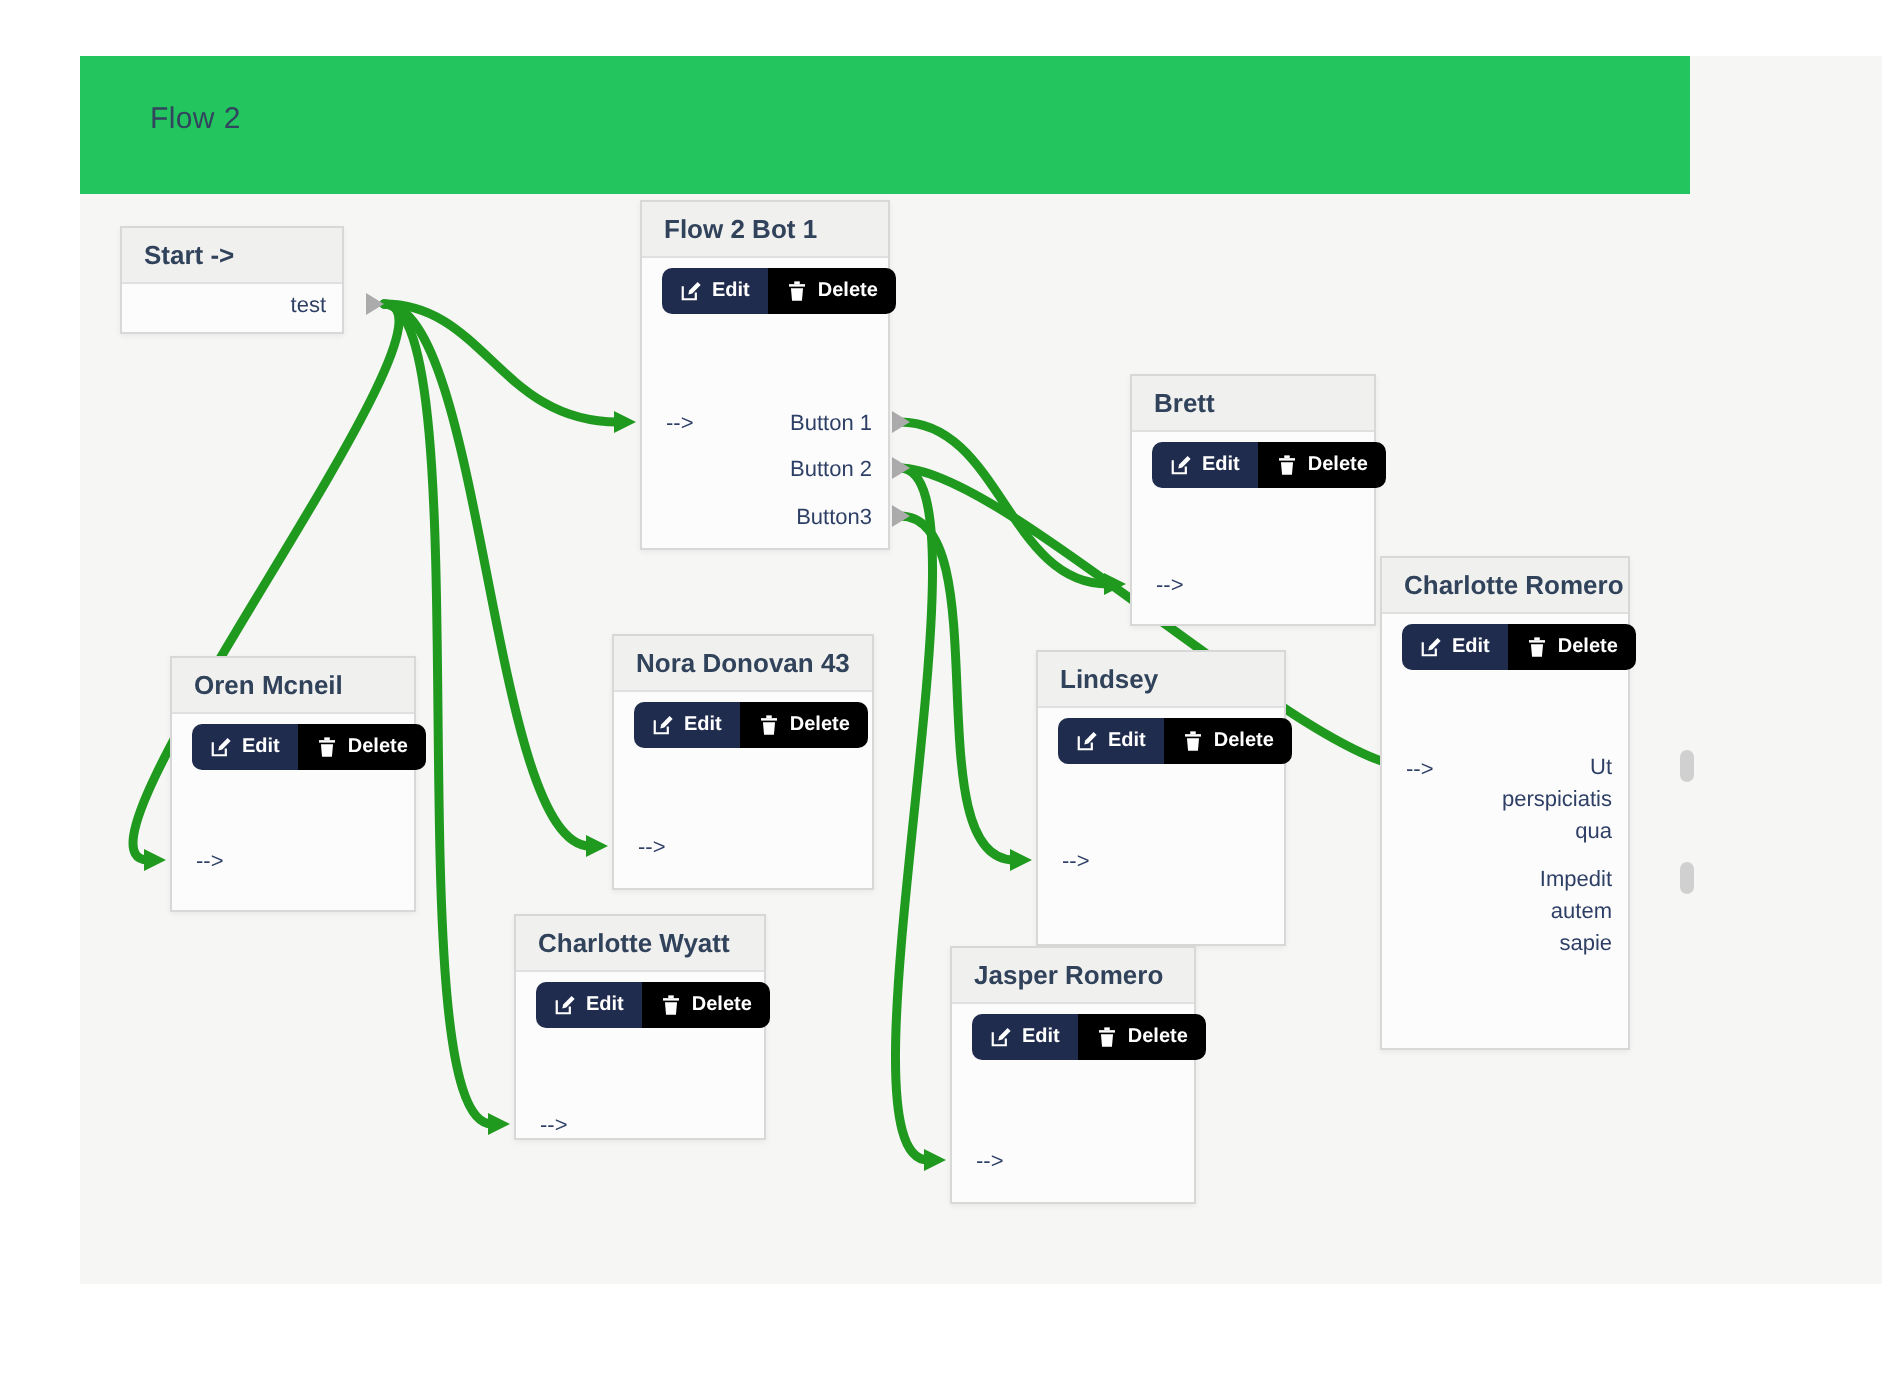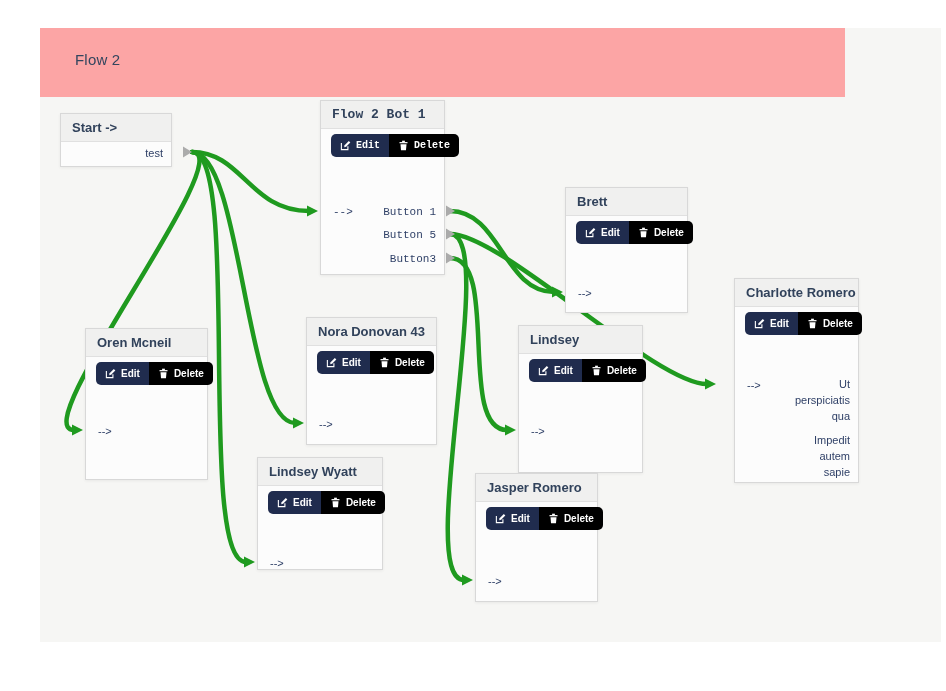--- a/index.html
+++ b/index.html
@@ -1,19 +1,19 @@
 <!DOCTYPE html>
 <html><head>
 <meta charset="utf-8">
 <style>
   html,body{margin:0;padding:0}
   body{width:946px;height:691px;background:#ffffff;position:relative;overflow:hidden;
        font-family:"Liberation Sans",sans-serif;}
   .canvas{position:absolute;left:40px;top:28px;width:901px;height:614px;background:#f6f6f4;z-index:0}
-  .topcard{position:absolute;left:40px;top:28px;width:805px;height:69px;background:#fca5a5;z-index:1}
+  .topcard{position:absolute;left:40px;top:28px;width:805px;height:69px;background:#22c55e;z-index:1}
   .flow-title{position:absolute;left:35px;top:23px;font-size:15px;color:#33455e;letter-spacing:.2px}
   svg.edges{position:absolute;left:0;top:0;z-index:2}
   .node{position:absolute;z-index:3;background:#fcfcfc;border:1px solid #d8d8d8;
         box-shadow:0 1px 3px rgba(0,0,0,.06);box-sizing:border-box}
   .node .hd{height:27px;line-height:27px;padding:0 11px;background:#f0f0ef;border-bottom:1px solid #e0e0e0;
         color:#31425b;font-weight:700;font-size:13px;white-space:nowrap;overflow:hidden}
   .btns{position:absolute;left:10px;top:33px;display:flex}
   .btn{display:flex;align-items:center;gap:5px;border:none;color:#fff;font-weight:700;font-size:10px;
        height:23px;padding:0 9px;font-family:inherit;cursor:pointer}
   .btn.edit{background:#202c4e;border-radius:5px 0 0 5px}
@@ -53,42 +53,42 @@
     <polygon points="446,228.5 446,239.5 455,234" fill="#ababab"></polygon>
     <polygon points="446,252.5 446,263.5 455,258" fill="#ababab"></polygon>
     <rect x="840" y="375" width="7" height="16" rx="3.5" fill="#d0d0d0"></rect>
     <rect x="840" y="431" width="7" height="16" rx="3.5" fill="#d0d0d0"></rect>
   </svg>
 
 <div class="node" style="left: 60px; top: 113px; width: 112px; height: 54px;">
     <div class="hd">Start -&gt;</div>
     <div class="port out single" style="top: 28px; margin-left: 28px;">test</div>
   </div>
-<div class="node" style="left: 320px; top: 100px; width: 125px; height: 175px; font-family: Liberation Mono, monospace;">
+<div class="node" style="left: 320px; top: 100px; width: 125px; height: 175px;">
     <div class="hd">Flow 2 Bot 1</div>
     <div class="btns">
       <button class="btn edit">
         <svg width="11" height="11" viewBox="0 0 16 16">
           <path d="M2 4.5 V14 H11.5 V9" fill="none" stroke="#fff" stroke-width="1.6"></path>
           <path d="M6 10.5 L6.7 7.6 L12.8 1.5 L15 3.7 L8.9 9.8 Z" fill="#fff"></path>
         </svg>
         <span>Edit</span>
       </button>
       <button class="btn del">
         <svg width="11" height="11" viewBox="0 0 16 16">
           <rect x="6" y="1" width="4" height="2" fill="#fff"></rect>
           <rect x="2.2" y="3" width="11.6" height="1.8" fill="#fff"></rect>
           <path d="M3.6 6 H12.4 L11.6 15 H4.4 Z" fill="#fff"></path>
         </svg>
         <span>Delete</span>
       </button>
     </div>
     <div class="port in" style="top: 100px;">--&gt;</div>
     <div class="port out single" style="top: 100px;">Button 1</div>
-    <div class="port out single" style="top: 123px;">Button 5</div>
+    <div class="port out single" style="top: 123px;">Button 2</div>
     <div class="port out single" style="top: 147px;">Button3</div>
   </div>
 <div class="node" style="left: 565px; top: 187px; width: 123px; height: 126px;">
     <div class="hd">Brett</div>
     <div class="btns">
       <button class="btn edit">
         <svg width="11" height="11" viewBox="0 0 16 16">
           <path d="M2 4.5 V14 H11.5 V9" fill="none" stroke="#fff" stroke-width="1.6"></path>
           <path d="M6 10.5 L6.7 7.6 L12.8 1.5 L15 3.7 L8.9 9.8 Z" fill="#fff"></path>
         </svg>
@@ -98,21 +98,21 @@
         <svg width="11" height="11" viewBox="0 0 16 16">
           <rect x="6" y="1" width="4" height="2" fill="#fff"></rect>
           <rect x="2.2" y="3" width="11.6" height="1.8" fill="#fff"></rect>
           <path d="M3.6 6 H12.4 L11.6 15 H4.4 Z" fill="#fff"></path>
         </svg>
         <span>Delete</span>
       </button>
     </div>
     <div class="port in" style="top: 94px;">--&gt;</div>
   </div>
-<div class="node" style="left: 734px; top: 278px; width: 125px; height: 205px;">
+<div class="node" style="left: 690px; top: 278px; width: 125px; height: 247px;">
     <div class="hd">Charlotte Romero</div>
     <div class="btns">
       <button class="btn edit">
         <svg width="11" height="11" viewBox="0 0 16 16">
           <path d="M2 4.5 V14 H11.5 V9" fill="none" stroke="#fff" stroke-width="1.6"></path>
           <path d="M6 10.5 L6.7 7.6 L12.8 1.5 L15 3.7 L8.9 9.8 Z" fill="#fff"></path>
         </svg>
         <span>Edit</span>
       </button>
       <button class="btn del">
@@ -125,21 +125,21 @@
       </button>
     </div>
     <div class="port in" style="top: 95px;">--&gt;</div>
     <div class="port out multi" style="top: 97px;">Ut
 perspiciatis
 qua</div>
     <div class="port out multi" style="top: 153px;">Impedit
 autem
 sapie</div>
   </div>
-<div class="node" style="left: 85px; top: 328px; width: 123px; height: 152px;">
+<div class="node" style="left: 85px; top: 328px; width: 123px; height: 128px;">
     <div class="hd">Oren Mcneil</div>
     <div class="btns">
       <button class="btn edit">
         <svg width="11" height="11" viewBox="0 0 16 16">
           <path d="M2 4.5 V14 H11.5 V9" fill="none" stroke="#fff" stroke-width="1.6"></path>
           <path d="M6 10.5 L6.7 7.6 L12.8 1.5 L15 3.7 L8.9 9.8 Z" fill="#fff"></path>
         </svg>
         <span>Edit</span>
       </button>
       <button class="btn del">
@@ -189,21 +189,21 @@
           <rect x="6" y="1" width="4" height="2" fill="#fff"></rect>
           <rect x="2.2" y="3" width="11.6" height="1.8" fill="#fff"></rect>
           <path d="M3.6 6 H12.4 L11.6 15 H4.4 Z" fill="#fff"></path>
         </svg>
         <span>Delete</span>
       </button>
     </div>
     <div class="port in" style="top: 94px;">--&gt;</div>
   </div>
 <div class="node" style="left: 257px; top: 457px; width: 126px; height: 113px;">
-    <div class="hd">Lindsey Wyatt</div>
+    <div class="hd">Charlotte Wyatt</div>
     <div class="btns">
       <button class="btn edit">
         <svg width="11" height="11" viewBox="0 0 16 16">
           <path d="M2 4.5 V14 H11.5 V9" fill="none" stroke="#fff" stroke-width="1.6"></path>
           <path d="M6 10.5 L6.7 7.6 L12.8 1.5 L15 3.7 L8.9 9.8 Z" fill="#fff"></path>
         </svg>
         <span>Edit</span>
       </button>
       <button class="btn del">
         <svg width="11" height="11" viewBox="0 0 16 16">

